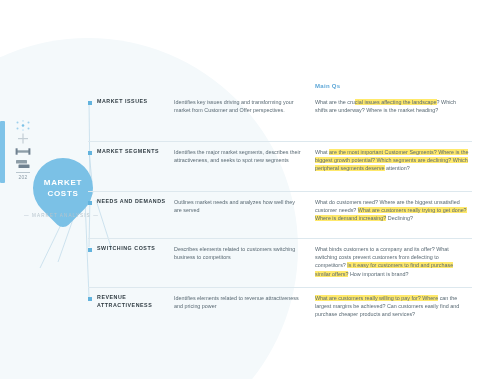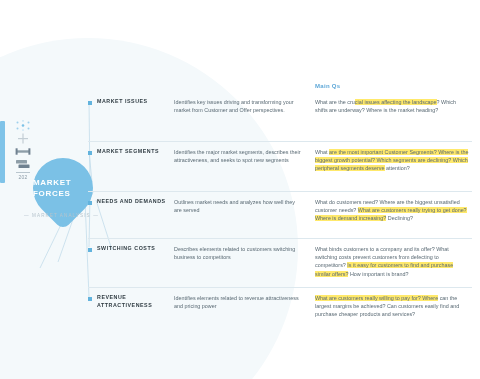--- a/index.html
+++ b/index.html
@@ -84,21 +84,21 @@
   }
   .leaf-label {
     position: absolute;
     left: 33px;
     top: 158px;
     width: 60px;
     height: 60px;
     z-index: 5;
     display: flex;
     flex-direction: column;
-    align-items: flex-start;
+    align-items: center;
     justify-content: center;
     color: #ffffff;
     font-size: 8px;
     font-weight: bold;
     letter-spacing: .7px;
     line-height: 11px;
     text-align: center;
     pointer-events: none;
   }
 
@@ -240,21 +240,21 @@
     <line x1="85" y1="200" x2="89" y2="297"></line>
     <line x1="78" y1="205" x2="58" y2="262"></line>
     <line x1="96" y1="200" x2="112" y2="250"></line>
     <line x1="70" y1="206" x2="40" y2="268"></line>
   </g>
 </svg>
 
 <div class="leaf"></div>
 <div class="leaf-label">
   <span>MARKET</span>
-  <span>FORCES</span>
+  <span>COSTS</span>
 </div>
 
 <div class="market-analysis">— MARKET ANALYSIS —</div>
 
 <div class="mainqs-head">Main Qs</div>
 
 <div class="row" style="top:98px">
   <div class="bullet"></div>
   <div class="row-label">MARKET ISSUES</div>
   <div class="row-desc">Identifies key issues driving and transforming your market from Customer and Offer perspectives.</div>

